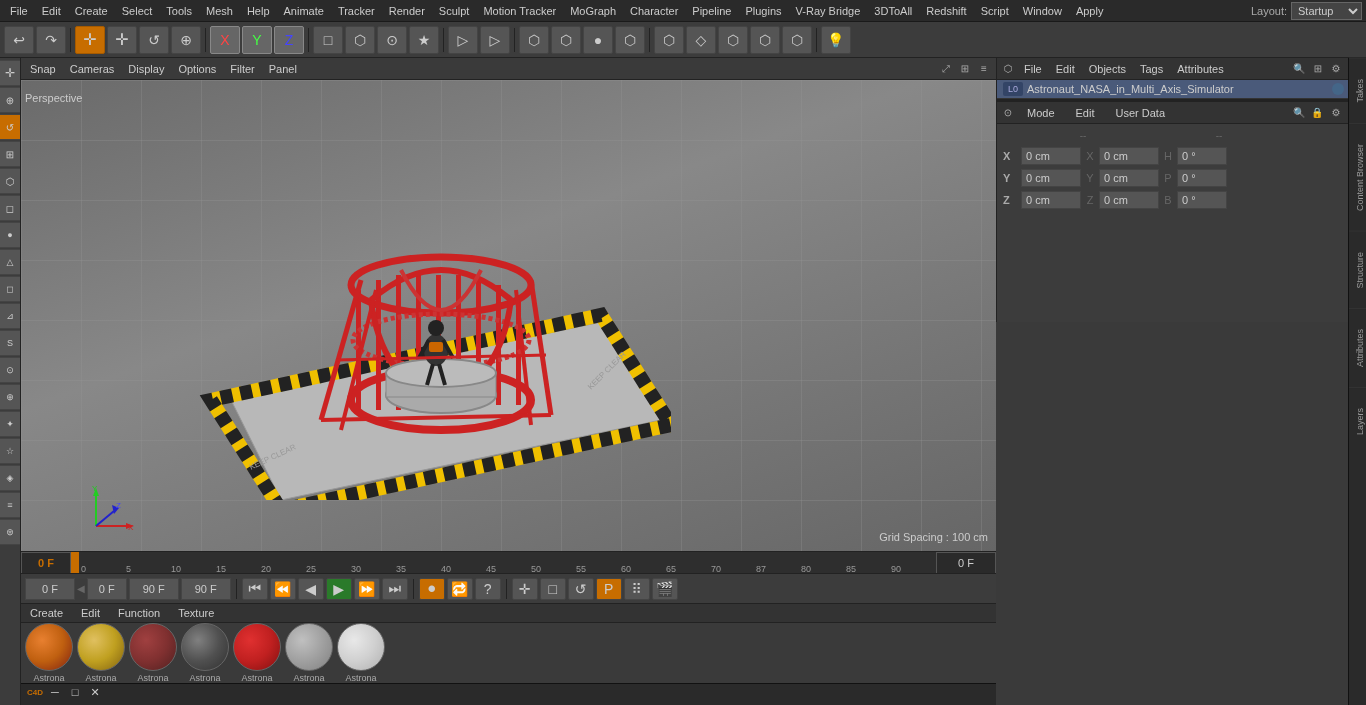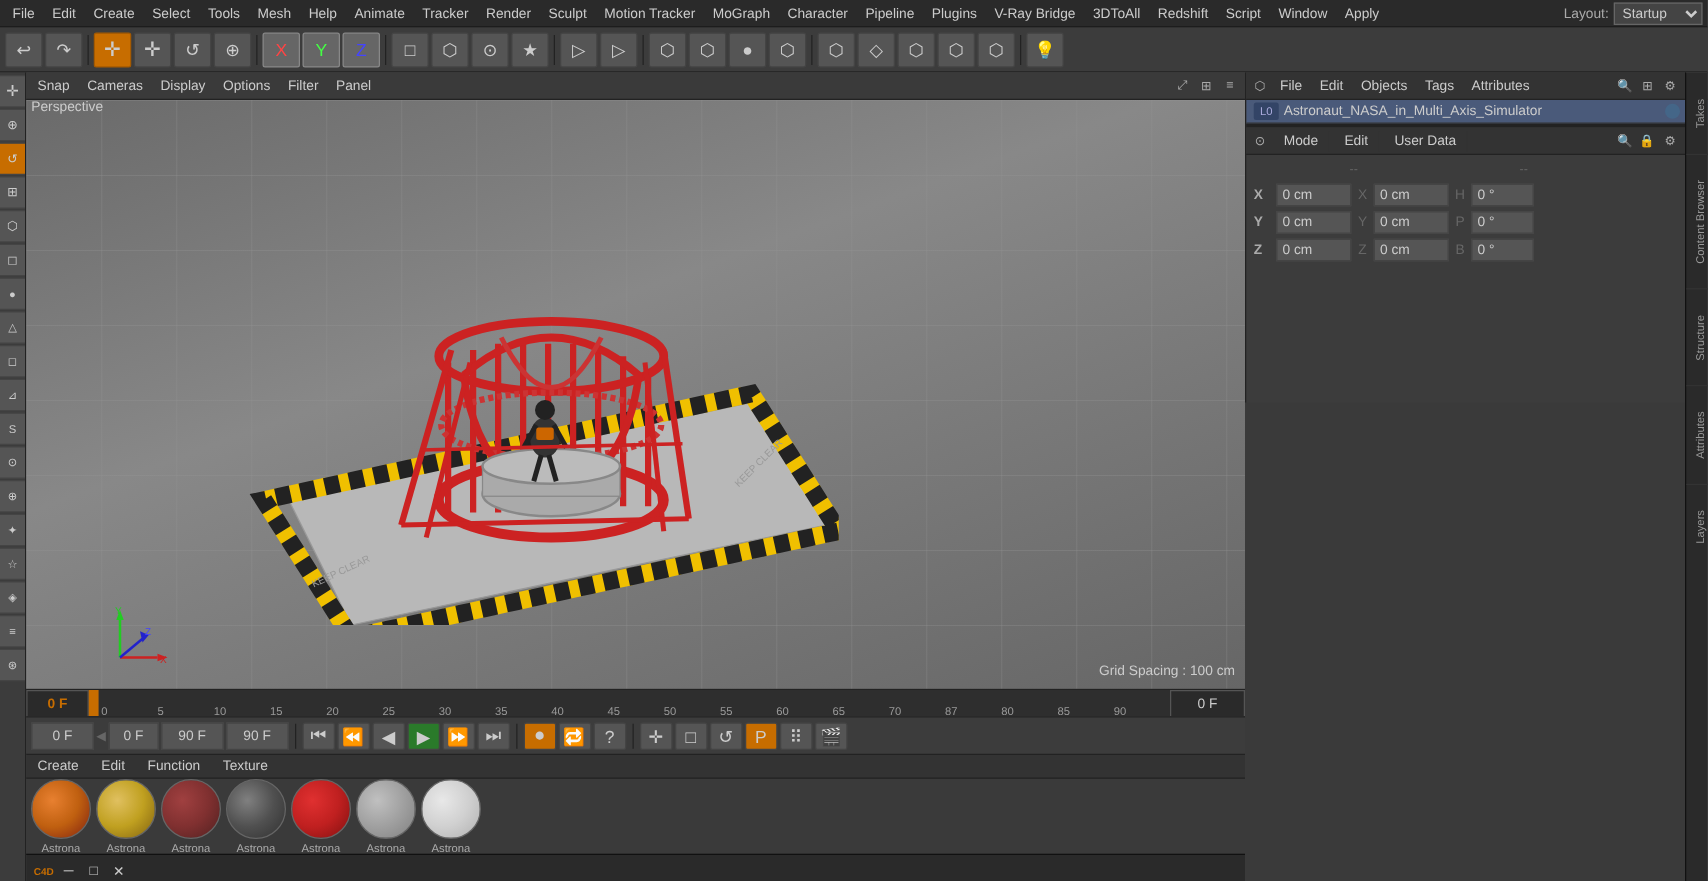--- a/index.html
+++ b/index.html
@@ -54,21 +54,21 @@
     }
     .vp-menu { padding: 2px 5px; cursor: pointer; color: #ccc; font-size: 11px; }
     .vp-icons { margin-left: auto; display: flex; gap: 3px; }
     .vp-icon { width: 16px; height: 16px; display: flex; align-items: center; justify-content: center; cursor: pointer; color: #aaa; font-size: 10px; }
 
     
     #viewport {
       flex: 1; position: relative; overflow: hidden;
       background: linear-gradient(160deg, #6a6a6a 0%, #888 40%, #777 70%, #666 100%);
     }
-    .viewport-label { position: absolute; top: 0; left: 4px; color: #ccc; font-size: 11px; }
+    .viewport-label { position: absolute; top: 12px; left: 4px; color: #ccc; font-size: 11px; }
     .grid-overlay {
       position: absolute; top: 0; left: 0; right: 0; bottom: 0;
       background-image: 
         linear-gradient(rgba(150,150,150,0.3) 1px, transparent 1px),
         linear-gradient(90deg, rgba(150,150,150,0.3) 1px, transparent 1px);
       background-size: 60px 60px;
       pointer-events: none;
     }
     .grid-spacing { position: absolute; bottom: 8px; right: 8px; color: #ccc; font-size: 11px; }
 
@@ -107,21 +107,21 @@
     #mat-shelf-header { height: 22px; background: #333; display: flex; align-items: center; padding: 0 4px; gap: 8px; border-bottom: 1px solid #222; }
     .shelf-menu { padding: 2px 5px; cursor: pointer; color: #ccc; font-size: 11px; }
     #mat-items { display: flex; align-items: center; gap: 4px; padding: 4px; overflow-x: auto; }
     .mat-item { display: flex; flex-direction: column; align-items: center; cursor: pointer; }
     .mat-swatch { width: 48px; height: 48px; border-radius: 50%; border: 1px solid #666; overflow: hidden; position: relative; }
     .mat-label { font-size: 9px; color: #aaa; margin-top: 2px; max-width: 50px; overflow: hidden; text-overflow: ellipsis; white-space: nowrap; }
 
     
     #status-bar {
       height: 22px; background: #2a2a2a; border-top: 1px solid #111;
-      display: flex; align-items: flex-end; padding: 0 6px; gap: 0;
+      display: flex; align-items: flex-start; padding: 0 6px; gap: 0;
     }
     .status-icons { display: flex; gap: 4px; align-items: center; }
     .status-icon { width: 16px; height: 16px; display: flex; align-items: center; justify-content: center; font-size: 11px; }
     .status-text { font-size: 11px; color: #bbb; flex: 1; }
 
     
     #right-panel {
       width: 370px; background: #3c3c3c; border-left: 1px solid #222;
       display: flex; flex-direction: column;
     }

